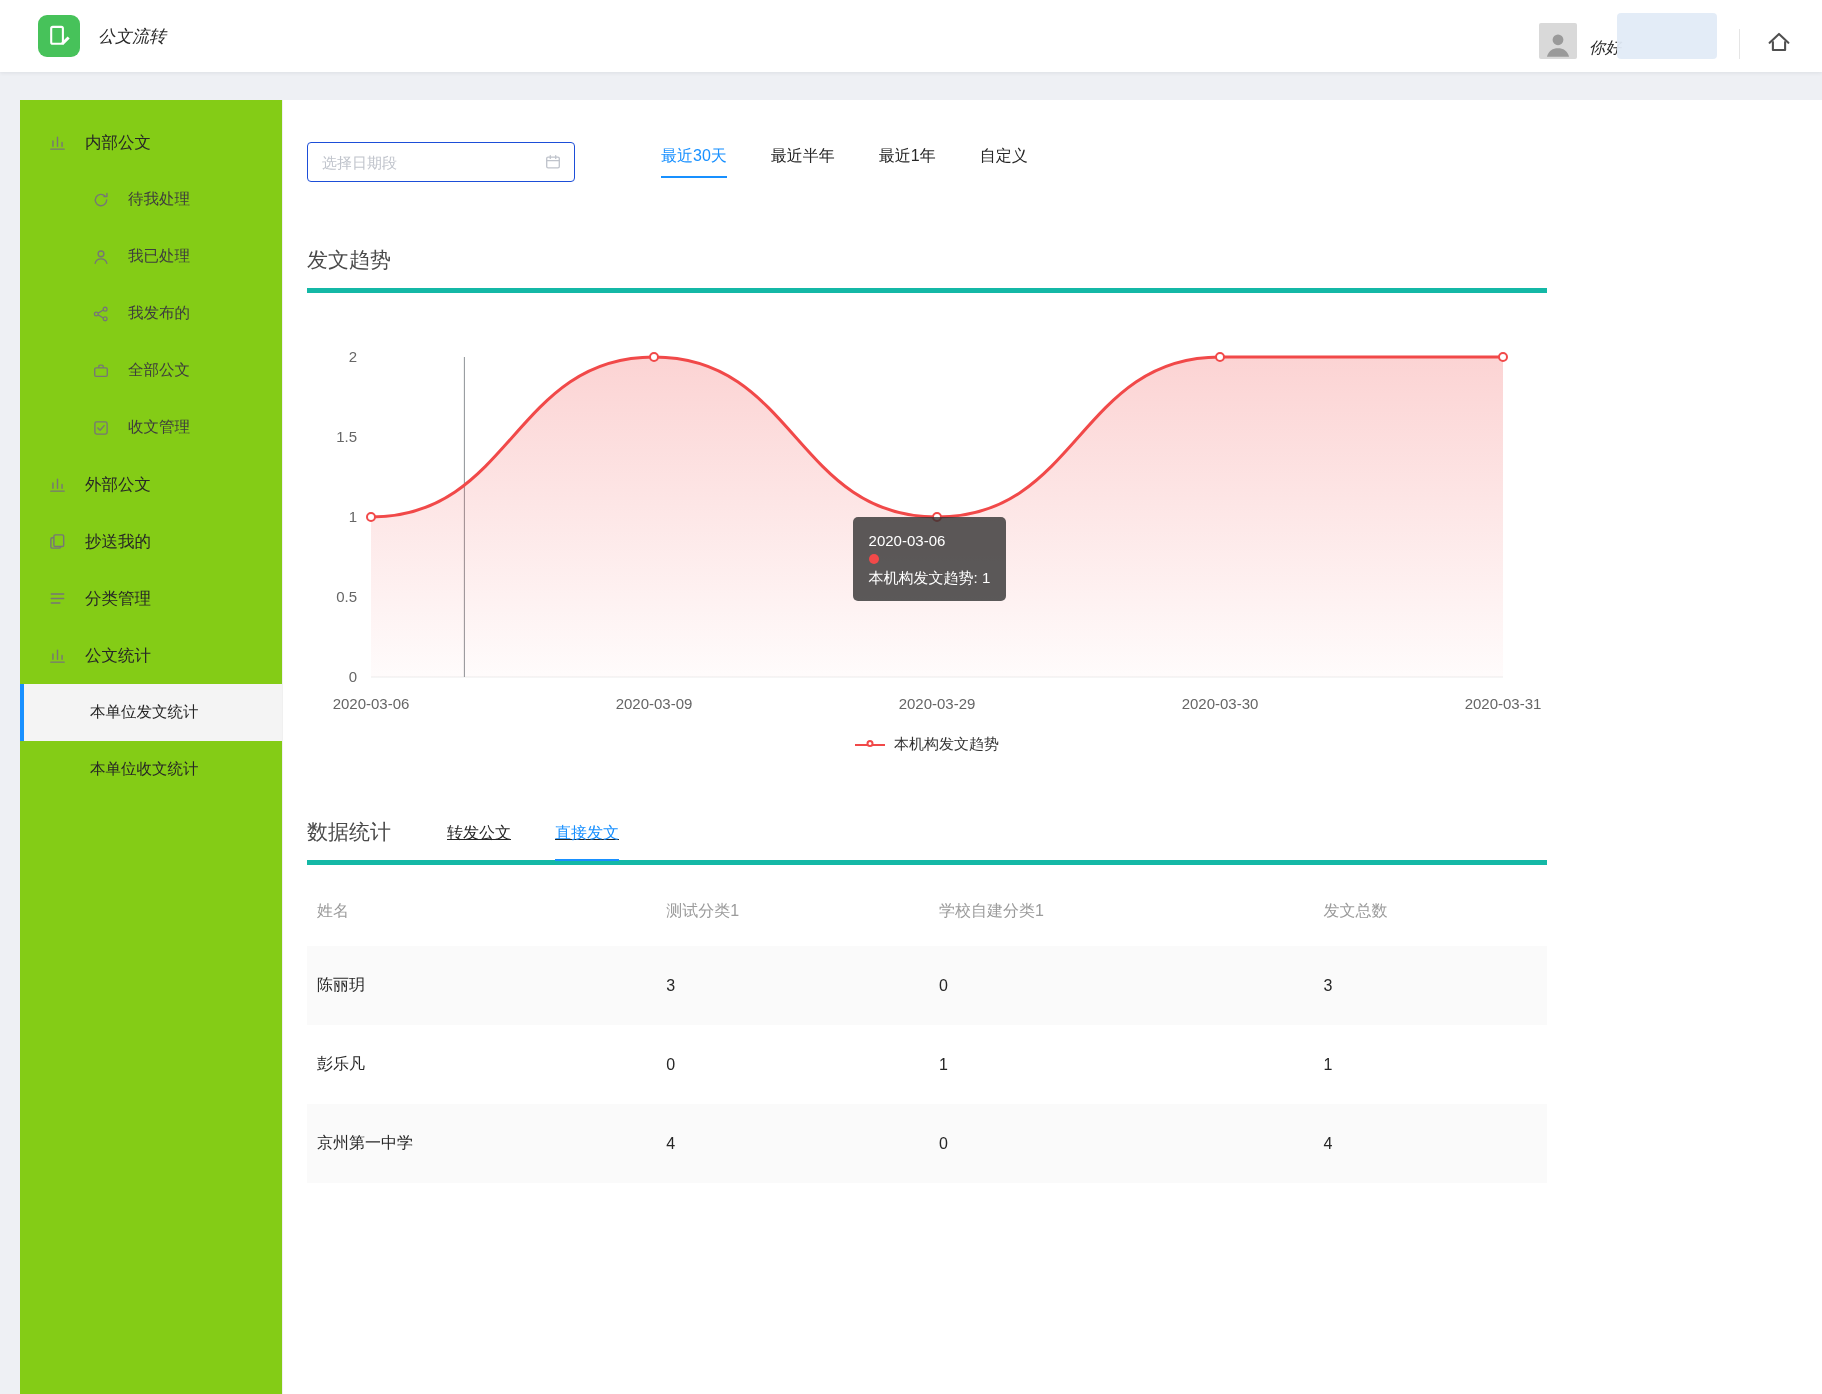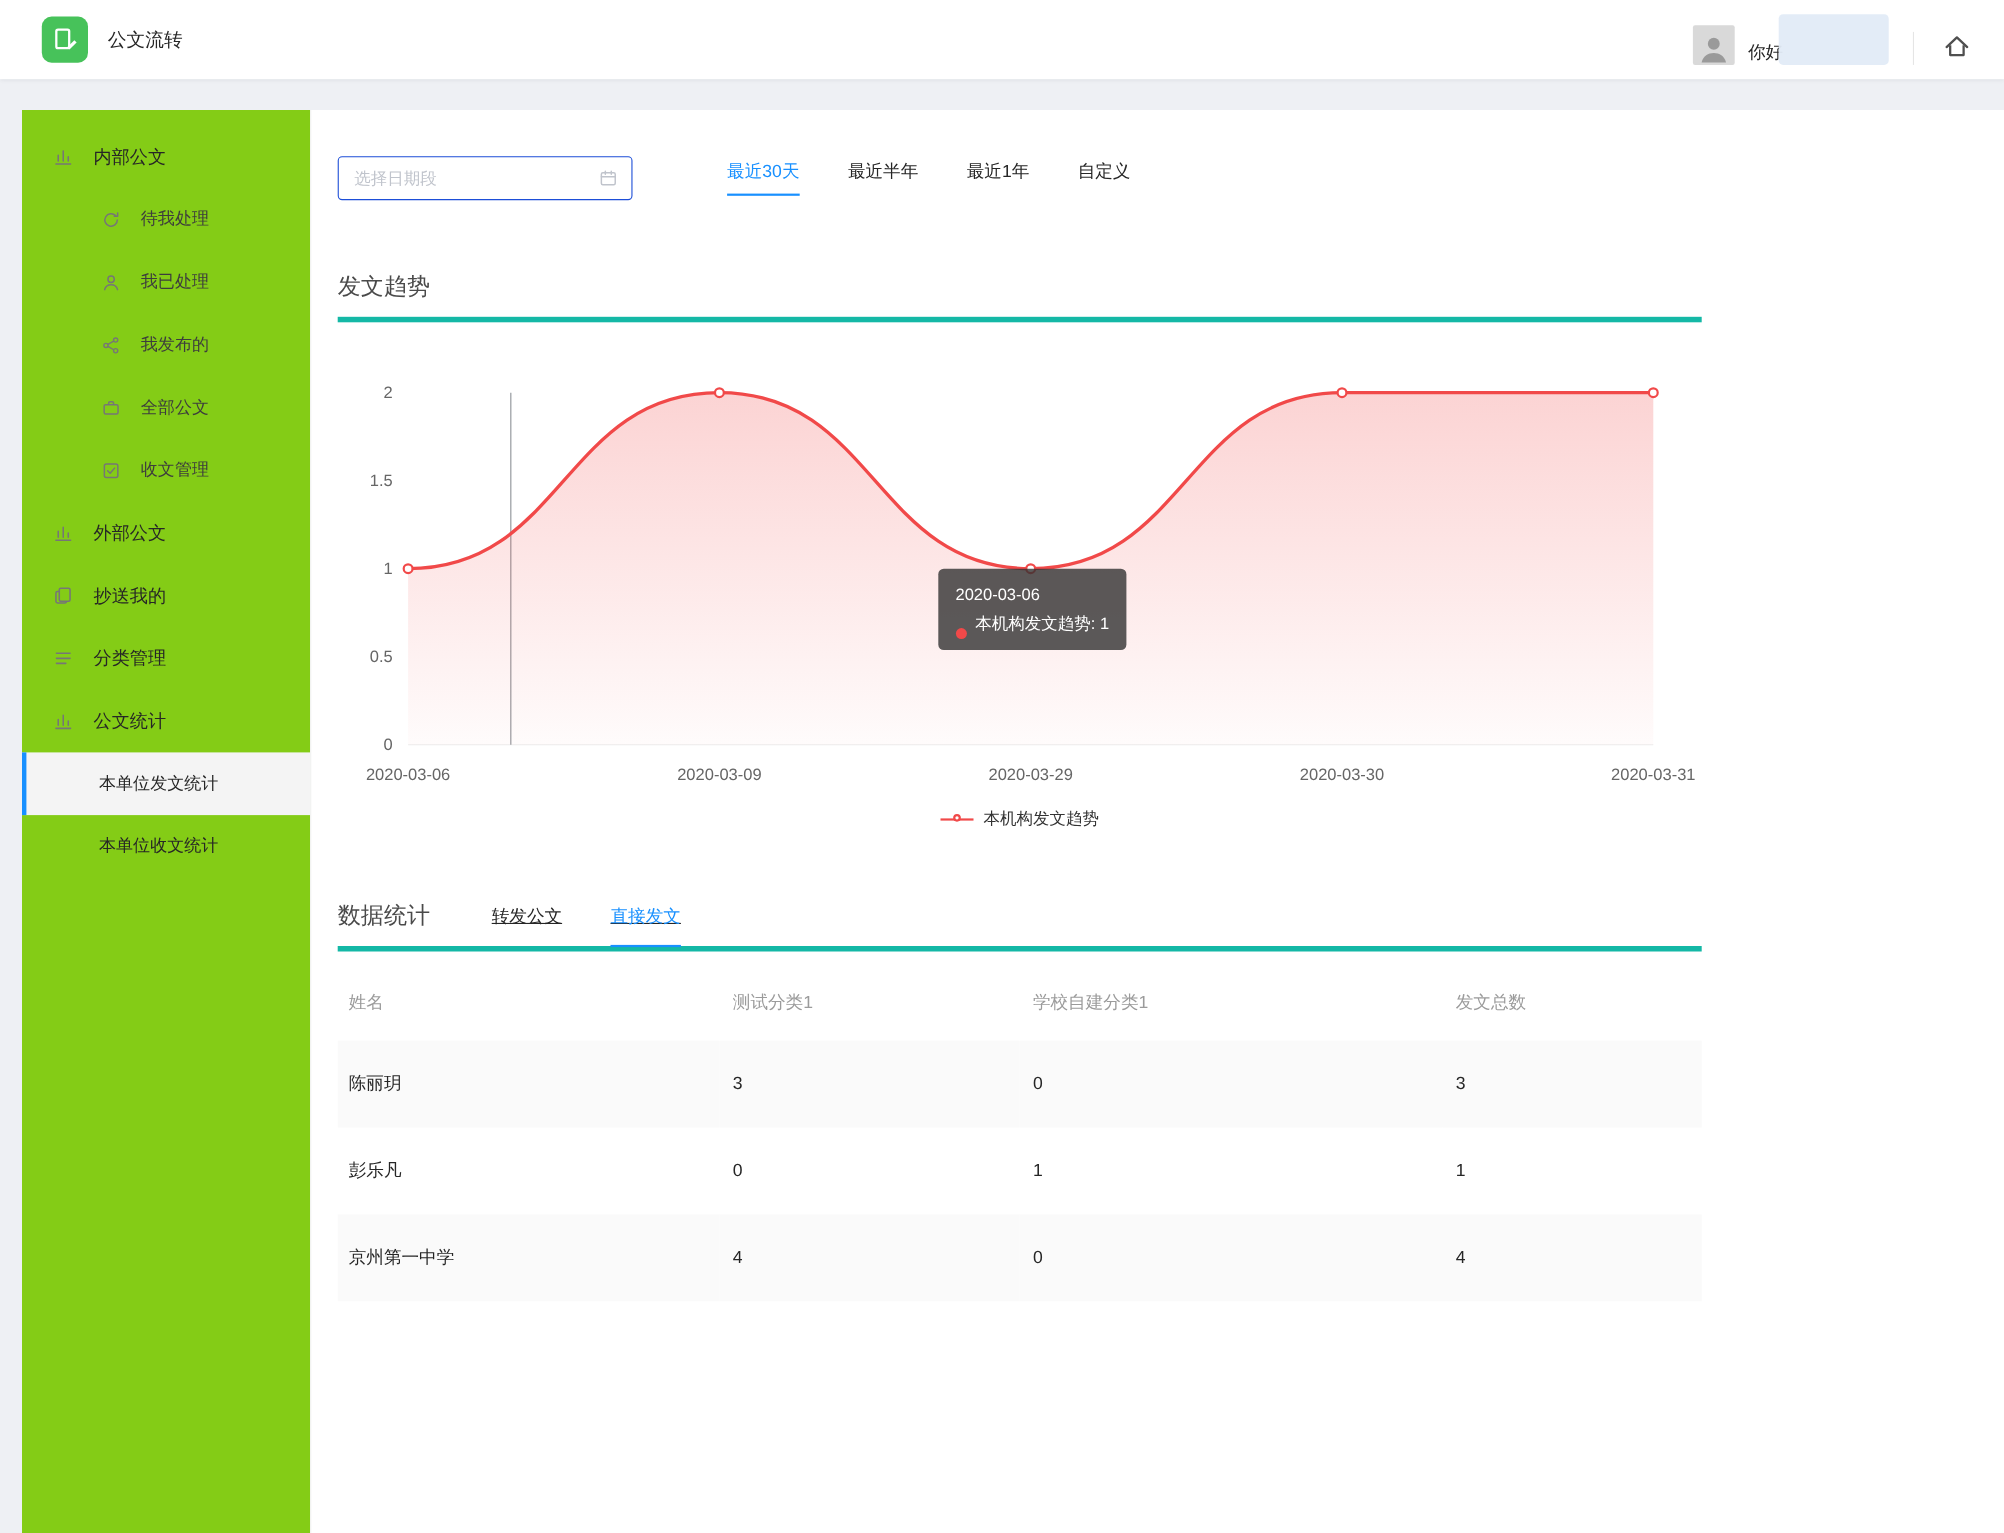--- a/index.html
+++ b/index.html
@@ -7,21 +7,21 @@
   body{
     background:#eef0f4;
     font-family:"Liberation Sans","DejaVu Sans",sans-serif;
     color:#262626;
     min-width:1400px;
   }
   
   .header{
     height:72px;background:#fff;display:flex;align-items:center;
     padding:0 26px;box-shadow:0 1px 4px rgba(0,21,41,.08);
-    position:relative;z-index:5;
+    position:relative;z-index:5;font-style:italic;
   }
   .logo{
     width:42px;height:42px;border-radius:9px;background:#47c25a;
     display:flex;align-items:center;justify-content:center;margin-left:12px;flex-shrink:0;
   }
   .app-title{font-size:17px;margin-left:18px;}
   .header-right{margin-left:auto;display:flex;align-items:flex-end;}
   .avatar{
     width:38px;height:36px;background:#d9d9d9;border-radius:2px;
     display:flex;align-items:flex-end;justify-content:center;overflow:hidden;margin-right:12px;
@@ -71,21 +71,21 @@
   .stab.active{color:#1890ff;border-bottom-color:#1890ff;}
   
   .chart-wrap{position:relative;margin-top:34px;}
   svg.trend{width:100%;height:auto;display:block;}
   svg.trend text{font-size:15px;fill:#666;font-family:"Liberation Sans","DejaVu Sans",sans-serif;}
   .tooltip{
     position:absolute;left:44%;top:190px;
     background:rgba(50,50,50,.80);color:#fff;border-radius:5px;
     padding:10px 16px;font-size:15px;line-height:1.8;pointer-events:none;white-space:nowrap;
   }
-  .tt-row{display:flex;align-items:flex-end;}
+  .tt-row{display:flex;align-items:flex-start;flex-direction:column;}
   .tt-dot{width:10px;height:10px;border-radius:50%;margin-right:8px;display:inline-block;}
   .legend{display:flex;justify-content:center;align-items:center;gap:9px;margin-top:-4px;color:#333;font-size:15px;cursor:pointer;}
   .legend-marker{position:relative;width:30px;height:0;border-top:2px solid #f14949;display:block;}
   .legend-dot{
     position:absolute;left:50%;top:-6px;transform:translateX(-50%);
     width:7px;height:7px;border:2px solid #f14949;border-radius:50%;background:#fff;display:block;
   }
   
   table.stats{width:100%;border-collapse:collapse;margin-top:10px;}
   .stats th{font-weight:400;color:#9b9b9b;text-align:left;font-size:16px;padding:26px 12px 24px 12px;}

